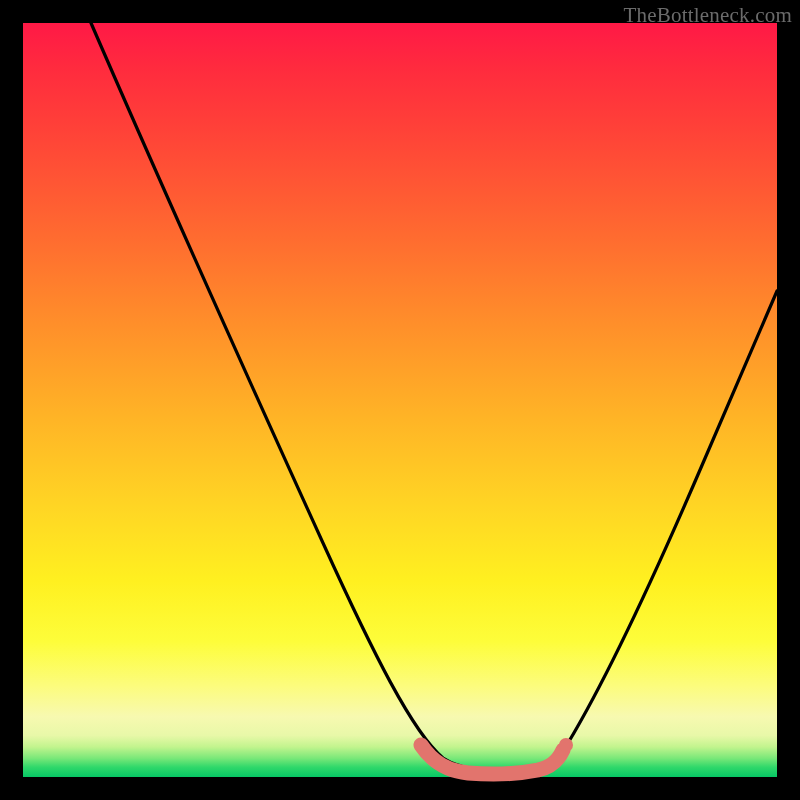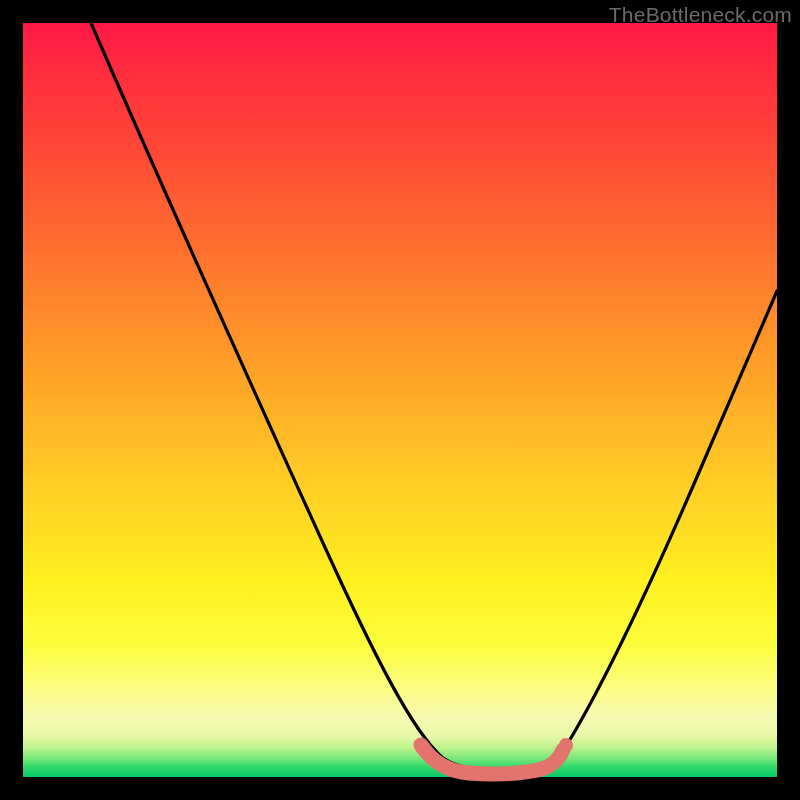--- a/index.html
+++ b/index.html
@@ -11,20 +11,21 @@
     overflow: hidden;
     font-family: Arial, Helvetica, sans-serif;
   }
   .frame {
     position: absolute;
     left: 0;
     top: 0;
     width: 800px;
     height: 696px;
     background: #000;
+    font-family: Liberation Serif, serif;
   }
   .plot-area {
     position: absolute;
     left: 23px;
     top: 23px;
     width: 754px;
     height: 754px;
     
     background: linear-gradient(
       to bottom,

